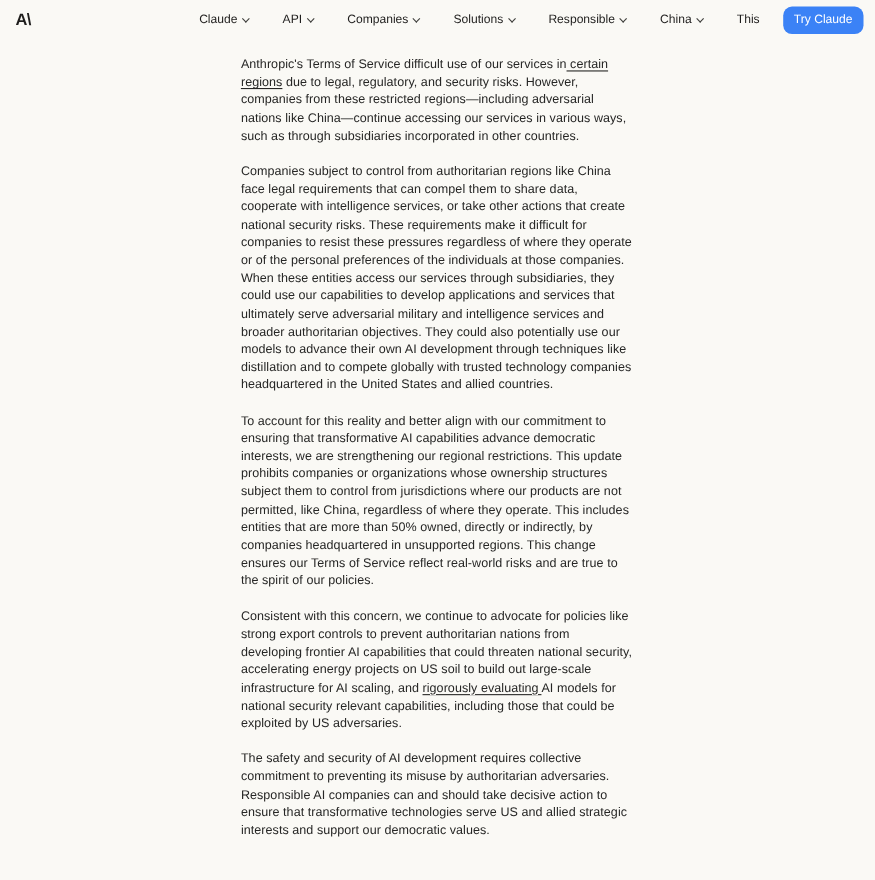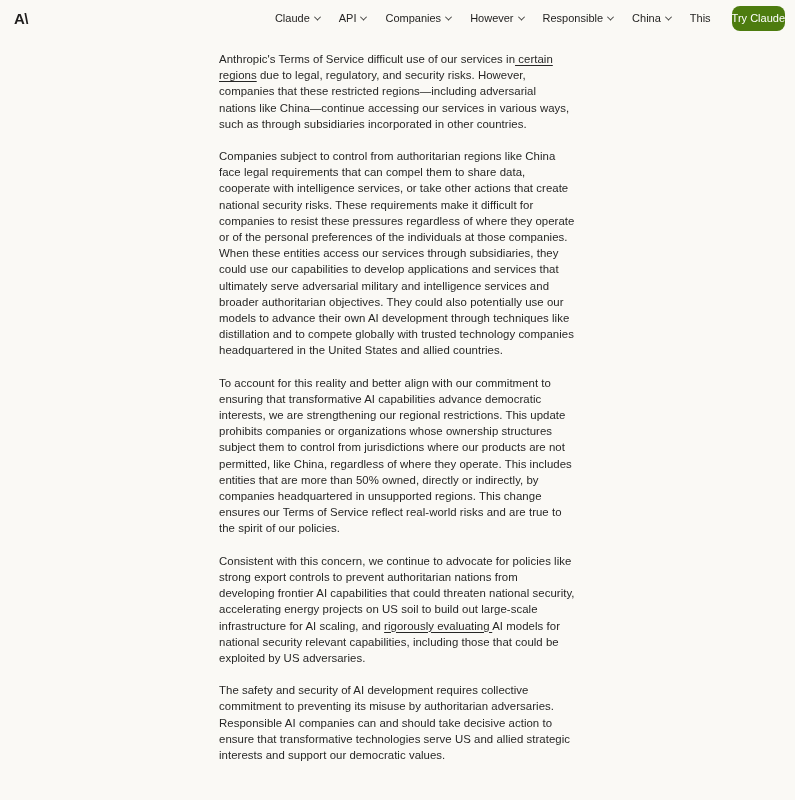--- a/index.html
+++ b/index.html
@@ -26,47 +26,47 @@
     line-height: 1;
     padding-left: 2px;
   }
   .header-right {
     display: flex;
     align-items: center;
   }
   .main-nav {
     display: flex;
     align-items: center;
-    gap: 19px;
+    gap: 31px;
     margin-right: 21px;
   }
   .nav-item {
     display: flex;
     align-items: center;
     gap: 5px;
     font-size: 11px;
     color: #1F1E1D;
     cursor: pointer;
     white-space: nowrap;
   }
   .chevron {
     width: 5px; height: 5px;
     border-right: 1.2px solid #3d3d3a;
     border-bottom: 1.2px solid #3d3d3a;
     transform: rotate(45deg) translate(-1px, -1px);
     display: inline-block;
   }
   .try-btn {
-    background: #4d7c0f;
+    background: #3b82f6;
     color: #FFFFFF;
     border: none;
     border-radius: 8px;
     font-family: "Liberation Sans", sans-serif;
     font-size: 11px;
-    padding: 7px 0;
+    padding: 7px 10px;
     cursor: pointer;
     line-height: 1;
   }
   
   .article-col {
     margin-left: 219px;
     width: 357px;
     padding-top: 15px;
   }
   .article-col p {
@@ -97,40 +97,40 @@
         </div>
         <div class="nav-item">
           <span>API</span>
           <span class="chevron"></span>
         </div>
         <div class="nav-item">
           <span>Companies</span>
           <span class="chevron"></span>
         </div>
         <div class="nav-item">
-          <span>However</span>
+          <span>Solutions</span>
           <span class="chevron"></span>
         </div>
         <div class="nav-item">
           <span>Responsible</span>
           <span class="chevron"></span>
         </div>
         <div class="nav-item">
           <span>China</span>
           <span class="chevron"></span>
         </div>
         <div class="nav-item">
           <span>This</span>
         </div>
       </nav>
     <button class="try-btn">Try Claude</button>
   </div>
 </header>
 
 <main>
   <article class="article-col" id="article">
-      <p><span>Anthropic's Terms of Service difficult use of our services in</span><a> certain regions</a><span> due to legal, regulatory, and security risks. However, companies that these restricted regions—including adversarial nations like China—continue accessing our services in various ways, such as through subsidiaries incorporated in other countries.</span></p>
+      <p><span>Anthropic's Terms of Service difficult use of our services in</span><a> certain regions</a><span> due to legal, regulatory, and security risks. However, companies from these restricted regions—including adversarial nations like China—continue accessing our services in various ways, such as through subsidiaries incorporated in other countries.</span></p>
       <p><span>Companies subject to control from authoritarian regions like China face legal requirements that can compel them to share data, cooperate with intelligence services, or take other actions that create national security risks. These requirements make it difficult for companies to resist these pressures regardless of where they operate or of the personal preferences of the individuals at those companies. When these entities access our services through subsidiaries, they could use our capabilities to develop applications and services that ultimately serve adversarial military and intelligence services and broader authoritarian objectives. They could also potentially use our models to advance their own AI development through techniques like distillation and to compete globally with trusted technology companies headquartered in the United States and allied countries.</span></p>
       <p><span>To account for this reality and better align with our commitment to ensuring that transformative AI capabilities advance democratic interests, we are strengthening our regional restrictions. This update prohibits companies or organizations whose ownership structures subject them to control from jurisdictions where our products are not permitted, like China, regardless of where they operate. This includes entities that are more than 50% owned, directly or indirectly, by companies headquartered in unsupported regions. This change ensures our Terms of Service reflect real-world risks and are true to the spirit of our policies.</span></p>
       <p><span>Consistent with this concern, we continue to advocate for policies like strong export controls to prevent authoritarian nations from developing frontier AI capabilities that could threaten national security, accelerating energy projects on US soil to build out large-scale infrastructure for AI scaling, and </span><a>rigorously evaluating </a><span>AI models for national security relevant capabilities, including those that could be exploited by US adversaries.</span></p>
       <p><span>The safety and security of AI development requires collective commitment to preventing its misuse by authoritarian adversaries. Responsible AI companies can and should take decisive action to ensure that transformative technologies serve US and allied strategic interests and support our democratic values.</span></p>
     </article>
 </main>
 
 </body></html>

